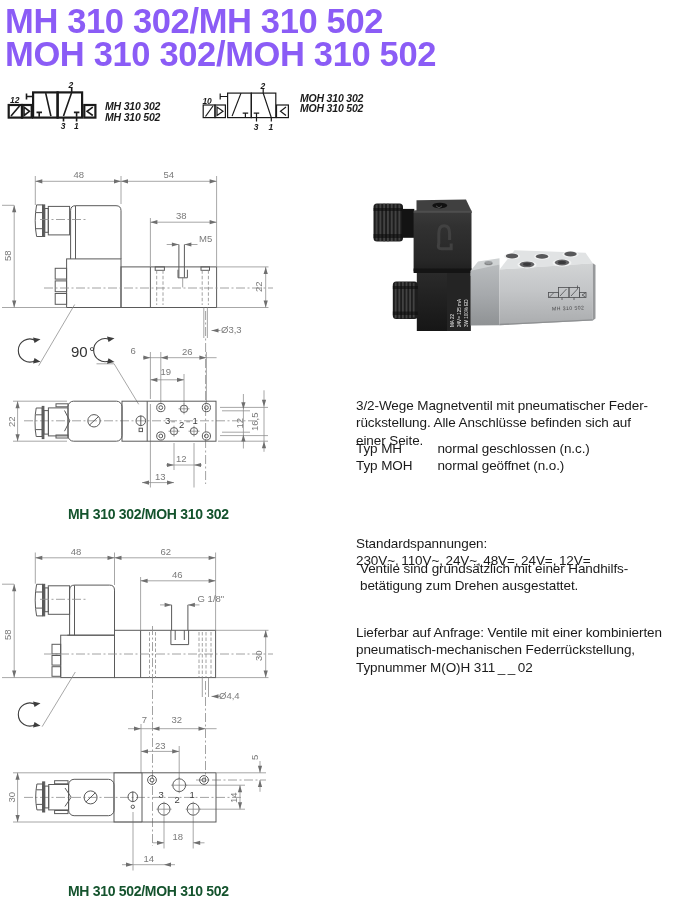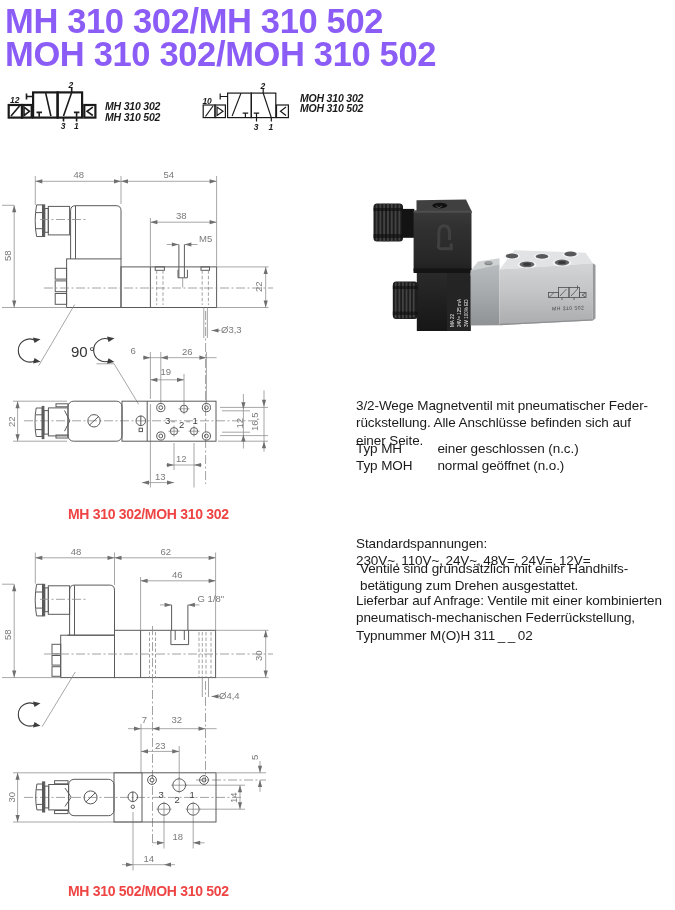--- a/index.html
+++ b/index.html
@@ -1,38 +1,38 @@
 <!DOCTYPE html>
 <html><head>
 <meta charset="utf-8">
 <style>
 html,body{margin:0;padding:0;}
 body{width:675px;height:910px;background:#fff;font-family:"Liberation Sans",sans-serif;position:relative;overflow:hidden;}
 .abs{position:absolute;}
 .title{color:#8b5cf6;font-weight:bold;font-size:34.5px;line-height:33.4px;left:5px;top:4.5px;letter-spacing:-0.35px;white-space:nowrap;}
 .symlab{font-style:italic;font-weight:bold;font-size:10.5px;line-height:10.8px;color:#1a1a1a;letter-spacing:-0.2px;white-space:nowrap;}
-.cap{font-weight:bold;font-size:14px;letter-spacing:-0.3px;color:#ef4444;white-space:nowrap;}
+.cap{font-weight:bold;font-size:14px;letter-spacing:-0.3px;color:#14532d;white-space:nowrap;}
 .txt{font-size:13.5px;line-height:17.4px;color:#1a1a1a;letter-spacing:-0.09px;white-space:nowrap;}
 .txt .ind{position:absolute;left:81.4px;}
 </style>
 </head>
 <body>
 <div class="abs title">MH 310 302/MH 310 502<br>MOH 310 302/MOH 310 502</div>
 
 <div class="abs symlab" style="left:105px;top:91px;margin-top:10px;">MH 310 302<br>MH 310 502</div>
 <div class="abs symlab" style="left:300px;top:92.5px;">MOH 310 302<br>MOH 310 502</div>
 
 <div class="abs cap" style="left:68px;top:506px;">MH 310 302/MOH 310 302</div>
 <div class="abs cap" style="left:68px;top:883px;">MH 310 502/MOH 310 502</div>
 
 <div class="abs txt" style="left:356px;top:397px;">3/2-Wege Magnetventil mit pneumatischer Feder-<br>rückstellung. Alle Anschlüsse befinden sich auf<br>einer Seite.</div>
-<div class="abs txt" style="left:356px;top:440px;">Typ MH<span class="ind">einer geschlossen (n.c.)</span><br>Typ MOH<span class="ind" style="top:17.4px;">normal geöffnet (n.o.)</span></div>
+<div class="abs txt" style="left:356px;top:440px;">Typ MH<span class="ind">normal geschlossen (n.c.)</span><br>Typ MOH<span class="ind" style="top:17.4px;">normal geöffnet (n.o.)</span></div>
 <div class="abs txt" style="left:356px;top:511px;margin-top:24px;">Standardspannungen:<br>230V~, 110V~, 24V~, 48V=, 24V=, 12V=</div>
 <div class="abs txt" style="left:360px;top:559.5px;">Ventile sind grundsätzlich mit einer Handhilfs-<br>betätigung zum Drehen ausgestattet.</div>
-<div class="abs txt" style="left:356px;top:592px;">Lieferbar auf Anfrage: Ventile mit einer kombinierten<br>pneumatisch-mechanischen Federrückstellung,<br>Typnummer M(O)H 311 _ _ 02</div>
+<div class="abs txt" style="left:356px;top:624px;">Lieferbar auf Anfrage: Ventile mit einer kombinierten<br>pneumatisch-mechanischen Federrückstellung,<br>Typnummer M(O)H 311 _ _ 02</div>
 
 <svg class="abs" style="left:0;top:0;" width="675" height="910" viewBox="0 0 675 910">
 
 <g stroke="#1a1a1a" stroke-width="2.2" fill="none">
   <rect x="8.7" y="105" width="13.3" height="12.6"></rect>
   <rect x="22" y="105" width="9.7" height="12.6"></rect>
   <rect x="33.1" y="92.4" width="24.5" height="25.2"></rect>
   <rect x="57.6" y="92.4" width="24.5" height="25.2"></rect>
   <rect x="84.3" y="105" width="11.1" height="12.6"></rect>
 </g>

